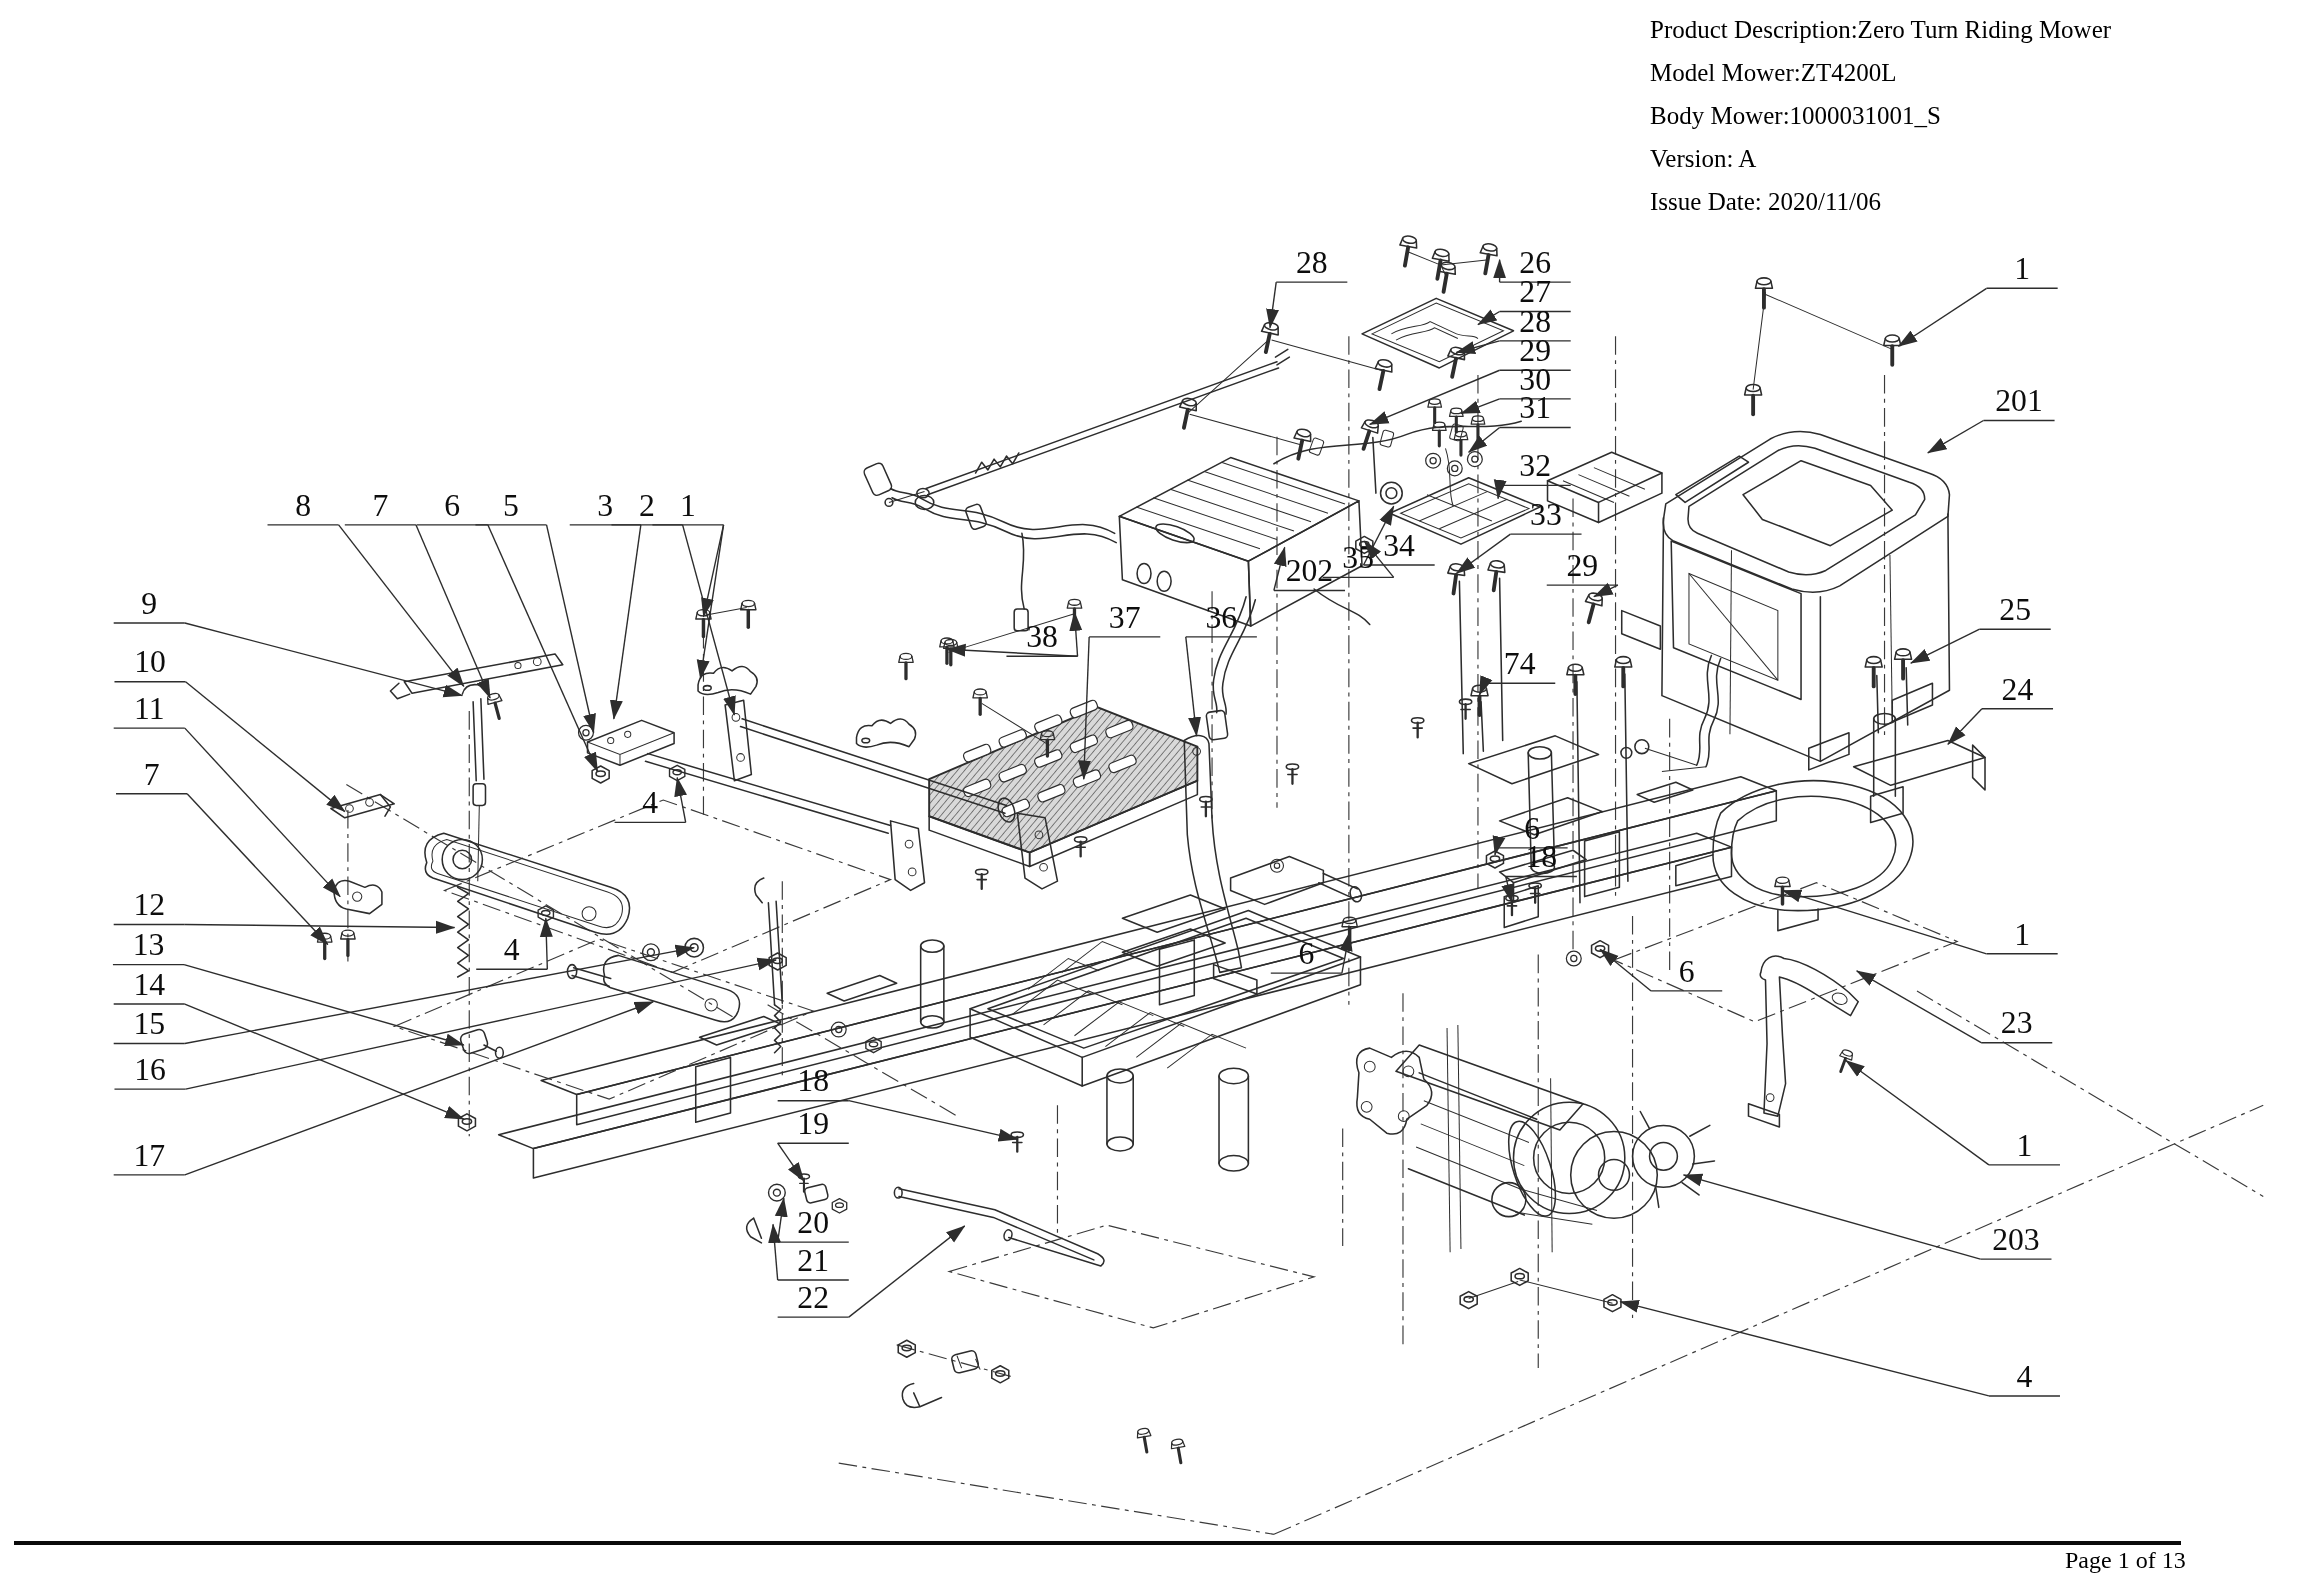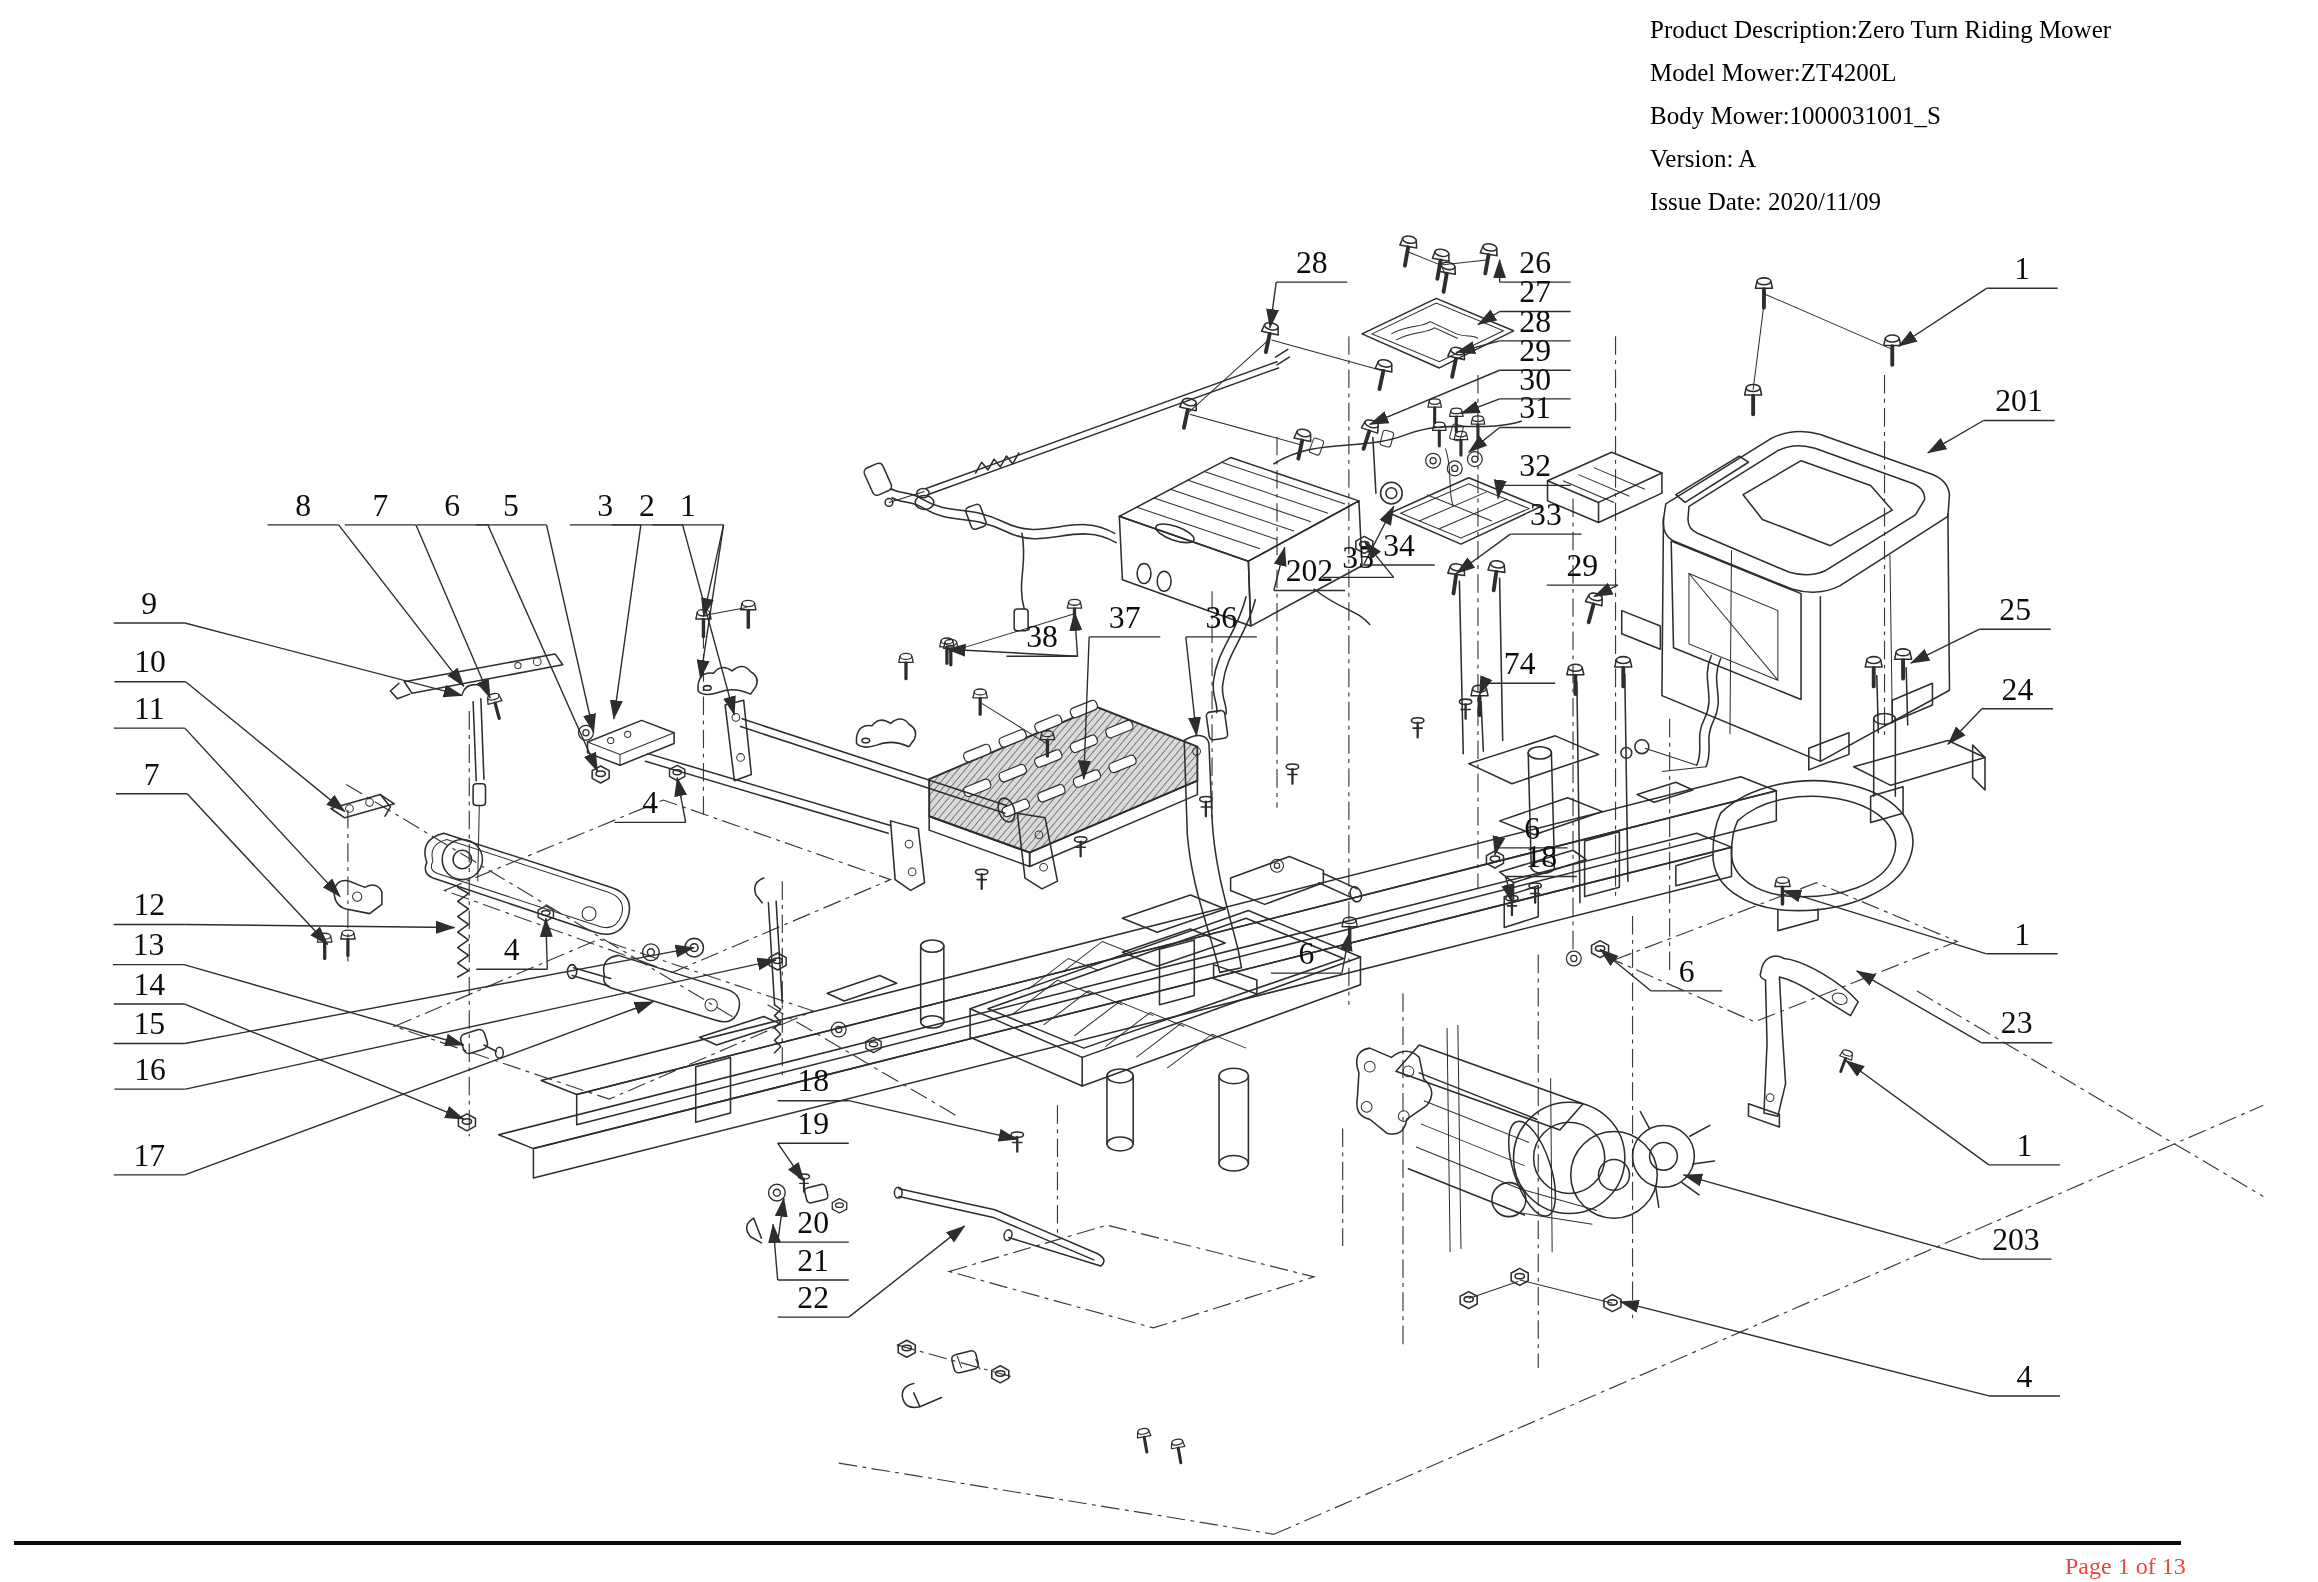--- a/index.html
+++ b/index.html
@@ -2,41 +2,41 @@
 <html style="font-size:12.4px"><head>
 <meta charset="utf-8">
 <style>
   html,body{margin:0;padding:0;background:#888;}
   .page{position:relative;width:2319px;height:1583px;background:#ffffff;overflow:hidden;
         font-family:"Liberation Serif",serif;}
   .hdr-info{position:absolute;left:1650px;top:7.7px;width:665px;font-size:25px;line-height:43px;color:#000;}
   .hdr-info div{white-space:nowrap;}
   .logo-wrap{position:absolute;left:11.6px;top:73px;width:386px;height:93px;}
   .footer-rule{position:absolute;left:14px;top:1541px;width:2167px;height:3.9px;background:#0a0a0a;}
-  .footer-label{position:absolute;left:2065px;top:1547px;font-size:24px;color:#ef4444;white-space:nowrap;margin-top:6px;}
+  .footer-label{position:absolute;left:2065px;top:1547px;font-size:24px;color:#000000;white-space:nowrap;}
   svg.diagram{position:absolute;left:0;top:0;}
   svg.diagram *{vector-effect:none;}
   .ln{stroke:#2d2d2d;fill:none;stroke-width:2;stroke-linecap:round;stroke-linejoin:round;}
   .thin{stroke:#2d2d2d;fill:none;stroke-width:1.3;}
   .dd{stroke:#3a3a3a;fill:none;stroke-width:1.5;stroke-dasharray:24 7 5 7;}
   .lbl{font:41px "Liberation Serif",serif;fill:#0d0d0d;stroke:none;}
   .leader{stroke:#2d2d2d;stroke-width:1.8;fill:none;}
 </style>
 </head>
 <body>
 
 <div class="page">
 
 
   <div class="hdr-info">
     <div>Product Description:Zero Turn Riding Mower</div>
     <div>Model Mower:ZT4200L</div>
     <div>Body Mower:1000031001_S</div>
     <div>Version: A</div>
-    <div>Issue Date: 2020/11/09</div>
+    <div>Issue Date: 2020/11/06</div>
   </div>
 
   <svg class="diagram" width="2319" height="1583" viewBox="0 0 3000 2048">
     <defs>
       <marker id="arr" viewBox="0 0 12 8" refX="11.5" refY="4" markerWidth="14" markerHeight="10" orient="auto">
         <path d="M0,0 L12,4 L0,8 Z" fill="#2d2d2d"></path>
       </marker>
       <pattern id="hatch" width="7" height="7" patternUnits="userSpaceOnUse" patternTransform="rotate(40)">
         <rect width="7" height="7" fill="#d9d9d9"></rect>
         <line x1="0" y1="0" x2="0" y2="7" stroke="#5f5f5f" stroke-width="2"></line>

